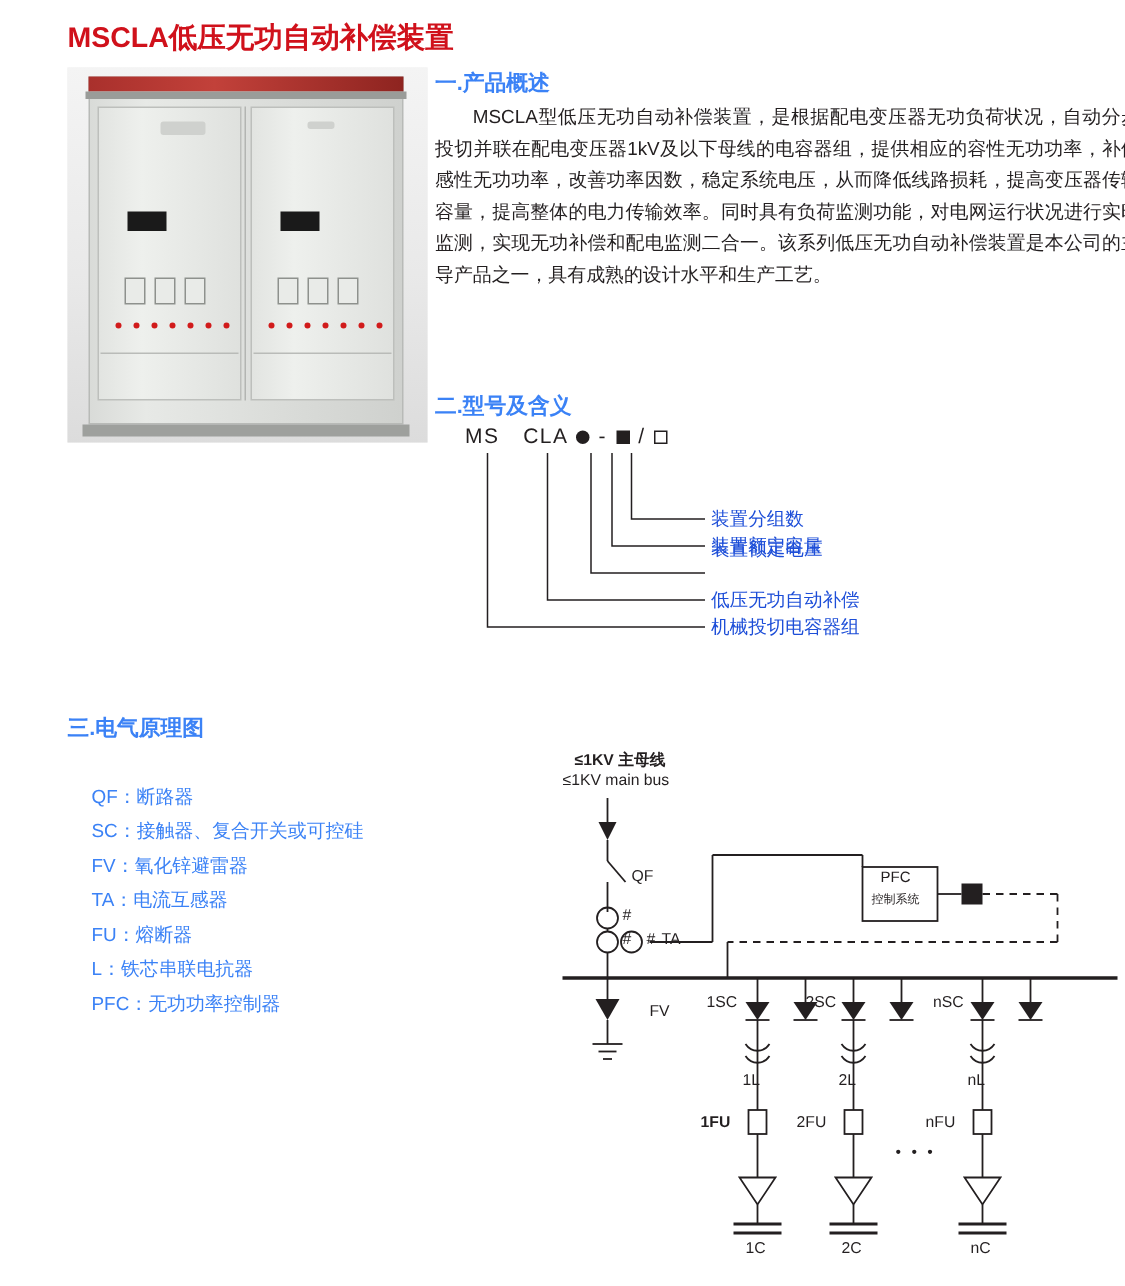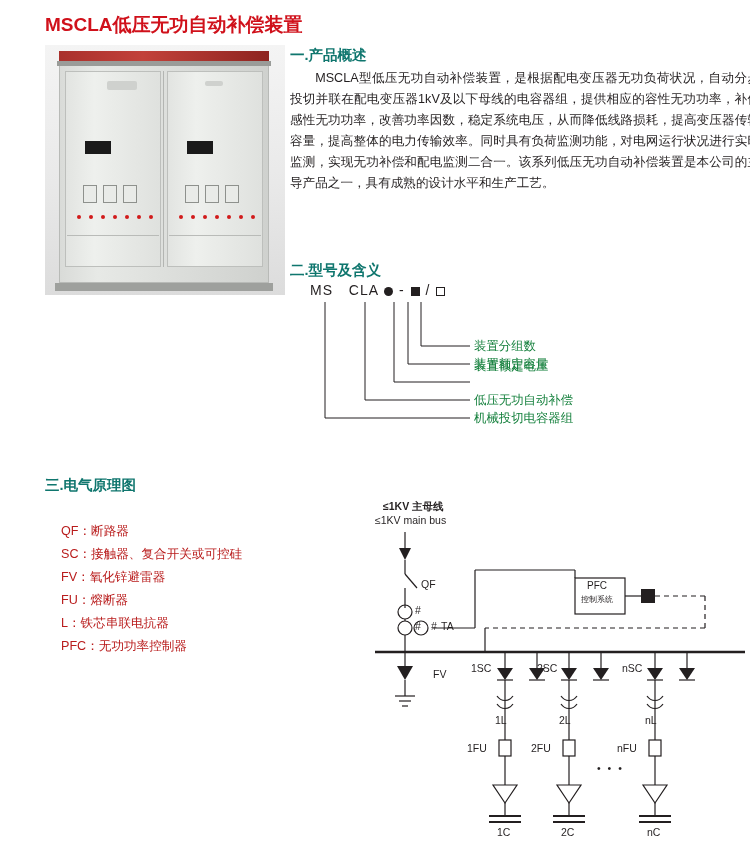--- a/index.html
+++ b/index.html
@@ -74,21 +74,21 @@
     position:absolute; height:1px; background:#b9bbb8;
   }
   .plinth {
     position:absolute; left:10px; top:238px; width:218px; height:8px;
     background:#9ea09d;
   }
 
   
   .sec-head {
     position:absolute;
-    color:#0f766e; font-weight:bold; font-size:14.5px;
+    color:#3b82f6; font-weight:bold; font-size:14.5px;
   }
   .body-text {
     position:absolute;
     font-size:12.6px; line-height:21px; color:#231f20;
     text-align: justify;
   }
   .indent { text-indent: 2em; display:block; }
 
   
   .model-block { position:absolute; left:265px; top:282px; width:470px; height:180px; }
@@ -103,27 +103,27 @@
   }
   .mc-fsq {
     display:inline-block; width:9px; height:9px; background:#231f20;
     vertical-align: middle; margin: 0 1px;
   }
   .mc-dot {
     display:inline-block; width:9px; height:9px; border-radius:50%; background:#231f20;
     vertical-align: middle; margin: 0 1px;
   }
   .leader-label {
-    position:absolute; font-size:12.4px; color:#15803d; white-space:nowrap;
+    position:absolute; font-size:12.4px; color:#1d4ed8; white-space:nowrap;
   }
 
   
   .legend { position:absolute; left:36px; top:520px; width:230px; }
   .legend div {
-    font-size:12.6px; line-height:23px; color:#b91c1c;
+    font-size:12.6px; line-height:23px; color:#3b82f6;
   }
 
   
   .schem { position:absolute; left:300px; top:500px; width:440px; height:350px; }
   .lbl { position:absolute; font-size:10.5px; color:#231f20; white-space:nowrap; }
   .lbl-b { font-weight:bold; }
 
   svg { display:block; }
 </style>
 </head>
@@ -210,20 +210,21 @@
     <div class="leader-label" style="left:184px; top:110px;">低压无功自动补偿</div>
     <div class="leader-label" style="left:184px; top:128px;">机械投切电容器组</div>
   </div>
 
   <div class="sec-head" style="left:20px; top:476px;">三.电气原理图</div>
 
   <div class="legend">
     <div>QF：断路器</div>
     <div>SC：接触器、复合开关或可控硅</div>
     <div>FV：氧化锌避雷器</div>
+    <div>TA：电流互感器</div>
     <div>FU：熔断器</div>
     <div>L：铁芯串联电抗器</div>
     <div>PFC：无功功率控制器</div>
   </div>
 
   <div class="schem">
     <svg width="440" height="355">
       <g stroke="#231f20" fill="none" stroke-width="1.2">
 
         <line x1="80" y1="32" x2="80" y2="48"></line>
@@ -330,21 +331,21 @@
     <div class="lbl" style="left:256px; top:94px; font-size:8px;">控制系统</div>
 
     <div class="lbl" style="left:146px; top:162px;">1SC</div>
     <div class="lbl" style="left:212px; top:162px;">2SC</div>
     <div class="lbl" style="left:297px; top:162px;">nSC</div>
 
     <div class="lbl" style="left:170px; top:214px;">1L</div>
     <div class="lbl" style="left:234px; top:214px;">2L</div>
     <div class="lbl" style="left:320px; top:214px;">nL</div>
 
-    <div class="lbl" style="left:142px; top:242px;">1FU</div>
+    <div class="lbl" style="left:142px; top:242px;font-weight:bold;">1FU</div>
     <div class="lbl" style="left:206px; top:242px;">2FU</div>
     <div class="lbl" style="left:292px; top:242px;">nFU</div>
 
     <div class="lbl" style="left:272px; top:262px; letter-spacing:2px;">• • •</div>
 
     <div class="lbl" style="left:172px; top:326px;">1C</div>
     <div class="lbl" style="left:236px; top:326px;">2C</div>
     <div class="lbl" style="left:322px; top:326px;text-align:center;">nC</div>
   </div>
 

